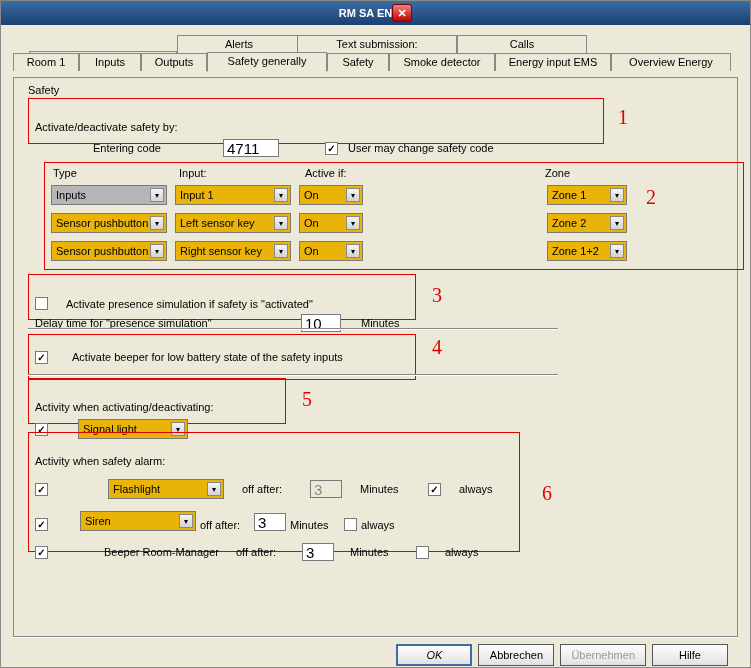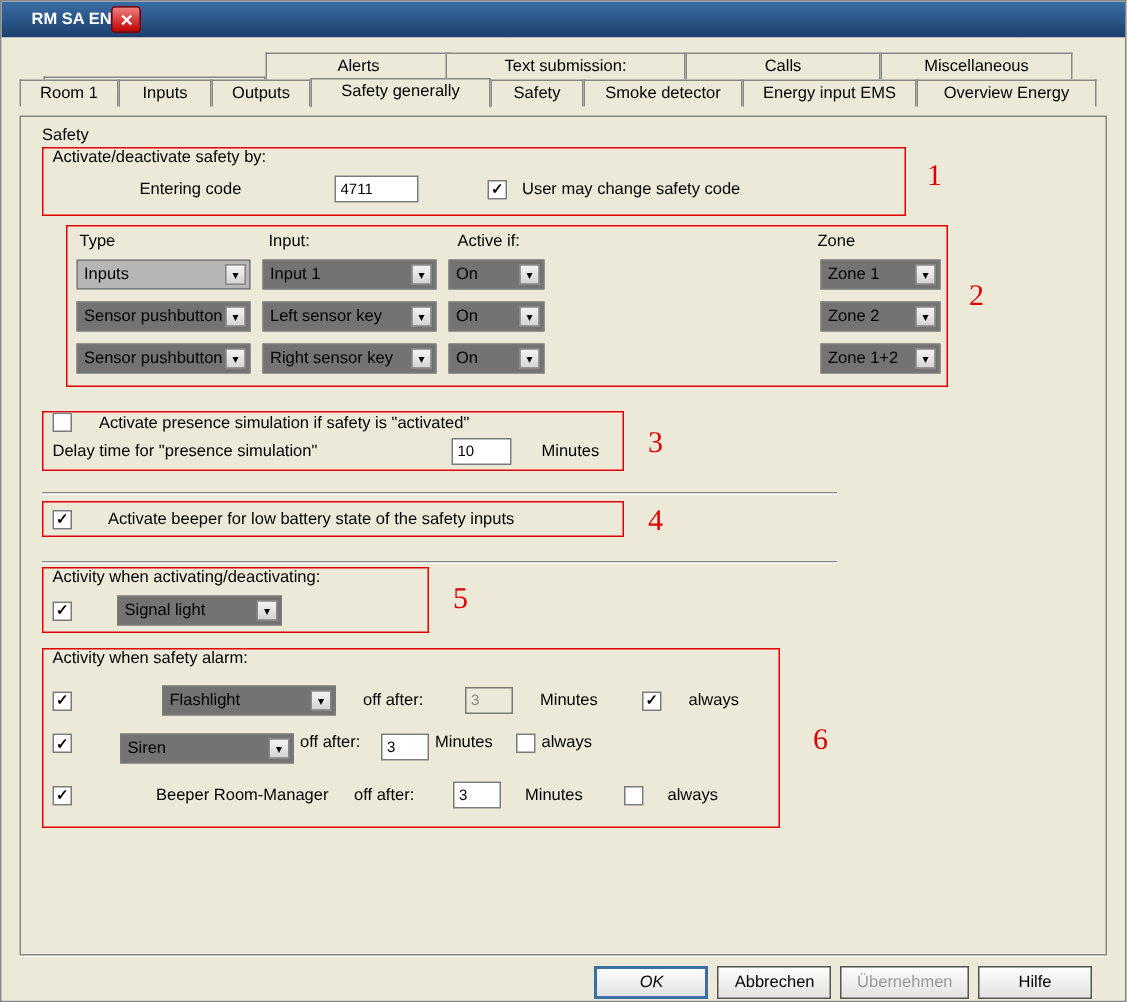--- a/index.html
+++ b/index.html
@@ -12,21 +12,21 @@
     height: 668px;
     overflow: hidden;
     border: 1px solid #888;
   }
   .titlebar {
     height: 24px;
     background: linear-gradient(to bottom, #3a6ea5 0%, #1c3f6e 100%);
     color: #fff;
     display: flex;
     align-items: center;
-    justify-content: flex-start;
+    justify-content: center;
     padding: 0 20px;
     font-weight: bold;
   }
   .titlebar .close {
     width: 20px; height: 18px;
     background: linear-gradient(to bottom,#f08080,#c00000);
     border: 1px solid #800000;
     border-radius: 3px;
     display:flex;align-items:center;justify-content:center;
     color:#fff; font-weight:bold; font-size:11px;
@@ -57,42 +57,42 @@
   .tabpanel {
     border:1px solid #888;
     background:#ece9d8;
     height: 560px;
     padding: 8px 14px;
     position:relative;
   }
   .redbox {
     border:1px solid #e00000;
     position:absolute;
-    padding:0 6px;
+    padding:22px 6px;
   }
   .rednum {
     position:absolute;
     color:#e00000;
     font-size:20px;
     font-family:"Times New Roman",serif;
   }
   .textinput {
     border:1px solid #7a7a7a;
     background:#fff;
     height:18px;
-    font-size:10px;
+    font-size:15px;
     padding:1px 3px;
   }
   .textinput.disabled { background:#ece9d8; color:#888; }
   .dropdown {
     display:inline-flex;
     align-items:center;
     justify-content:space-between;
     border:1px solid #7a7a7a;
-    background:#737373;
+    background:#eab308;
     height:20px;
     padding:0 2px 0 4px;
     font-size:11px;
     cursor:pointer;
   }
   .dropdown .arrow {
     width:14px;height:14px;
     border:1px solid #888;
     background:linear-gradient(#f4f4f4,#d4d4d4);
     display:flex;align-items:center;justify-content:center;
@@ -146,21 +146,20 @@
 </div>
 
 <div class="content">
 
   <div class="tabstrip">
 
     <div class="tab" style="top:16px;left:16px;width:148px">Bluetooth/SMS</div>
     <div class="tab" style="top:0;left:164px;width:124px">Alerts</div>
     <div class="tab" style="top:0;left:284px;width:160px">Text submission:</div>
     <div class="tab" style="top:0;left:444px;width:130px">Calls</div>
-    <div class="tab" style="top:0;left:574px;width:128px">Miscellaneous</div>
 
     <div class="tab" style="top:18px;left:0;width:66px">Room 1</div>
     <div class="tab" style="top:18px;left:66px;width:62px">Inputs</div>
     <div class="tab" style="top:18px;left:128px;width:66px">Outputs</div>
     <div class="tab active" style="top:17px;left:194px;width:120px">Safety generally</div>
     <div class="tab" style="top:18px;left:314px;width:62px">Safety</div>
     <div class="tab" style="top:18px;left:376px;width:106px">Smoke detector</div>
     <div class="tab" style="top:18px;left:482px;width:116px">Energy input EMS</div>
     <div class="tab" style="top:18px;left:598px;width:120px">Overview Energy</div>
   </div>
@@ -172,21 +171,21 @@
       <div style="margin-bottom:6px">Activate/deactivate safety by:</div>
       <div style="display:flex;align-items:center;gap:10px;">
         <span style="margin-left:58px;width:120px">Entering code</span>
         <input class="textinput" style="width: 56px;" id="codeinput" value="4711">
         <span class="checkbox checked" style="margin-left:36px"></span>
         <span>User may change safety code</span>
       </div>
     </div>
     <div class="rednum" style="top:28px;left:604px">1</div>
 
-    <div class="redbox" style="top:72px;left:30px;width:588px;height:108px">
+    <div class="redbox" style="top:84px;left:30px;width:700px;height:108px">
       <div class="column-header" style="top:4px;left:8px">Type</div>
       <div class="column-header" style="top:4px;left:134px">Input:</div>
       <div class="column-header" style="top:4px;left:260px">Active if:</div>
       <div class="column-header" style="top:4px;left:500px">Zone</div>
 
       <div id="sec2rows">
           <div class="grid-row" style="left: 6px; top: 22px; display: flex; align-items: center; gap: 8px; width: 576px;">
             <div class="dropdown selected" style="width:116px">
               <span>Inputs</span>
               <span class="arrow">▾</span>
@@ -291,21 +290,21 @@
             <div class="dropdown" style="width:116px">
               <span>Flashlight</span>
               <span class="arrow">▾</span>
             </div>
             <span style="width:50px">off after:</span>
             <input class="textinput disabled" disabled="" style="width: 32px;" value="3">
             <span style="width:50px">Minutes</span>
             <span class="checkbox checked"></span>
             <span>always</span>
           </div>
-          <div style="display: flex; align-items: flex-start; gap: 4px; margin-top: 12px;">
+          <div style="display: flex; align-items: flex-end; gap: 4px; margin-top: 12px;">
             <span class="checkbox checked"></span>
             <div style="width:24px"></div>
             <div class="dropdown" style="width:116px">
               <span>Siren</span>
               <span class="arrow">▾</span>
             </div>
             <span style="width:50px">off after:</span>
             <input class="textinput " style="width: 32px;" value="3">
             <span style="width:50px">Minutes</span>
             <span class="checkbox "></span>

